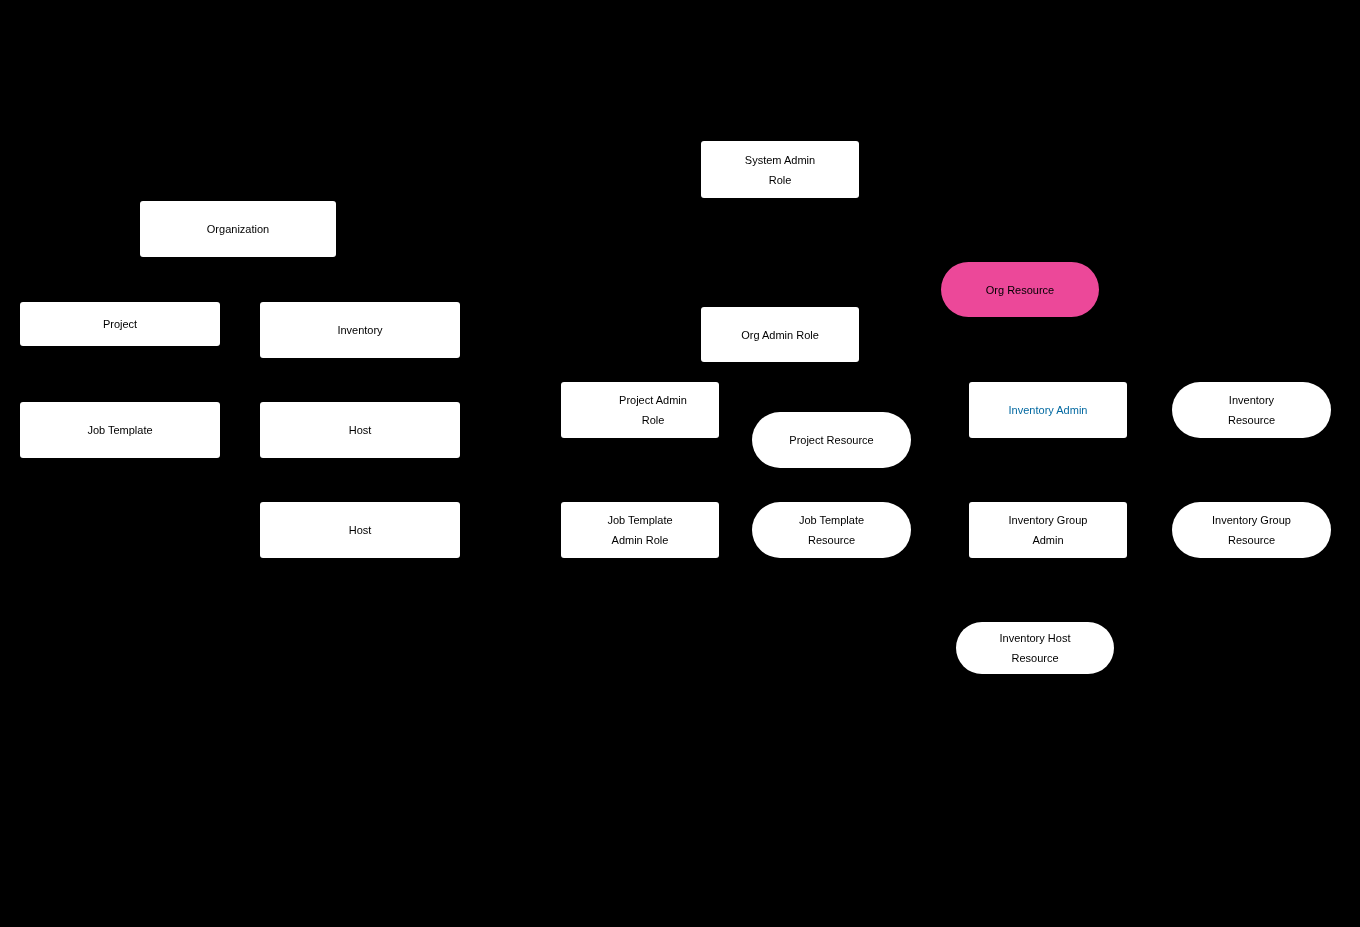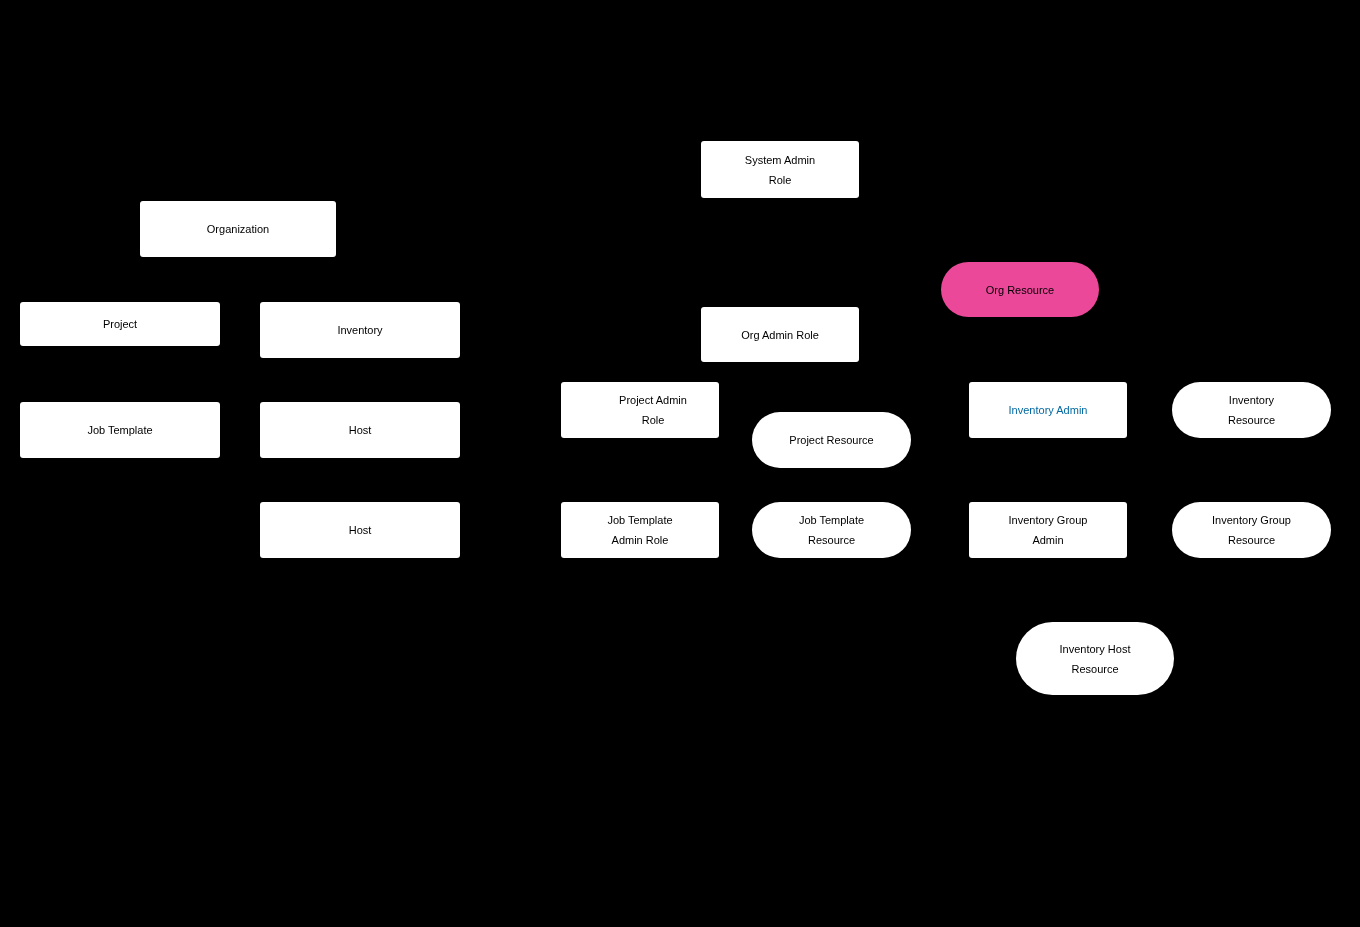--- a/index.html
+++ b/index.html
@@ -63,15 +63,15 @@
     <div class="node pill" style="left: 1172px; top: 382px; width: 159px; height: 56px; background: rgb(255, 255, 255); color: rgb(0, 0, 0);">Inventory
 Resource</div>
     <div class="node rect" style="left: 561px; top: 502px; width: 158px; height: 56px; background: rgb(255, 255, 255); color: rgb(0, 0, 0);">Job Template
 Admin Role</div>
     <div class="node pill" style="left: 752px; top: 502px; width: 159px; height: 56px; background: rgb(255, 255, 255); color: rgb(0, 0, 0);">Job Template
 Resource</div>
     <div class="node rect" style="left: 969px; top: 502px; width: 158px; height: 56px; background: rgb(255, 255, 255); color: rgb(0, 0, 0);">Inventory Group
 Admin</div>
     <div class="node pill" style="left: 1172px; top: 502px; width: 159px; height: 56px; background: rgb(255, 255, 255); color: rgb(0, 0, 0);">Inventory Group
 Resource</div>
-    <div class="node pill" style="left: 1016px; top: 622px; width: 158px; height: 73px; background: rgb(255, 255, 255); color: rgb(0, 0, 0);">Inventory Host
+    <div class="node pill" style="left: 956px; top: 622px; width: 158px; height: 52px; background: rgb(255, 255, 255); color: rgb(0, 0, 0);">Inventory Host
 Resource</div>
   </div>
 
 </body></html>

